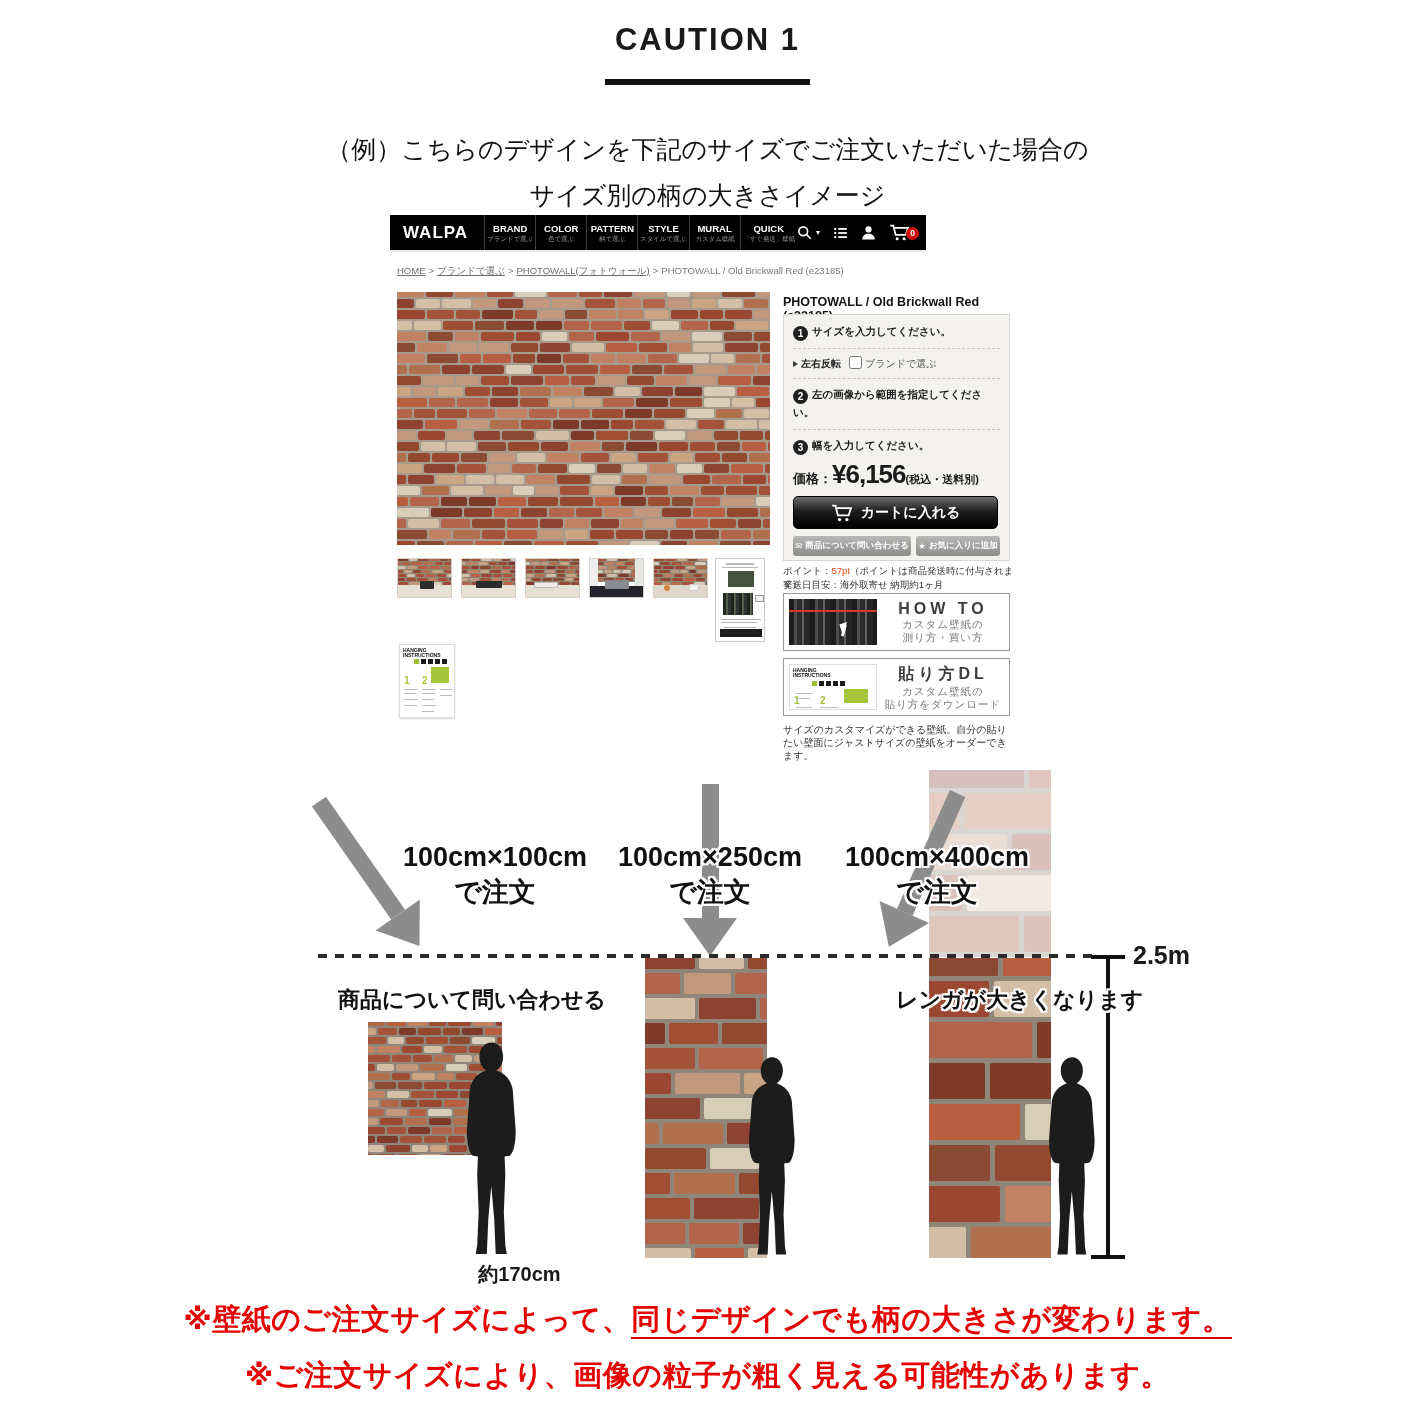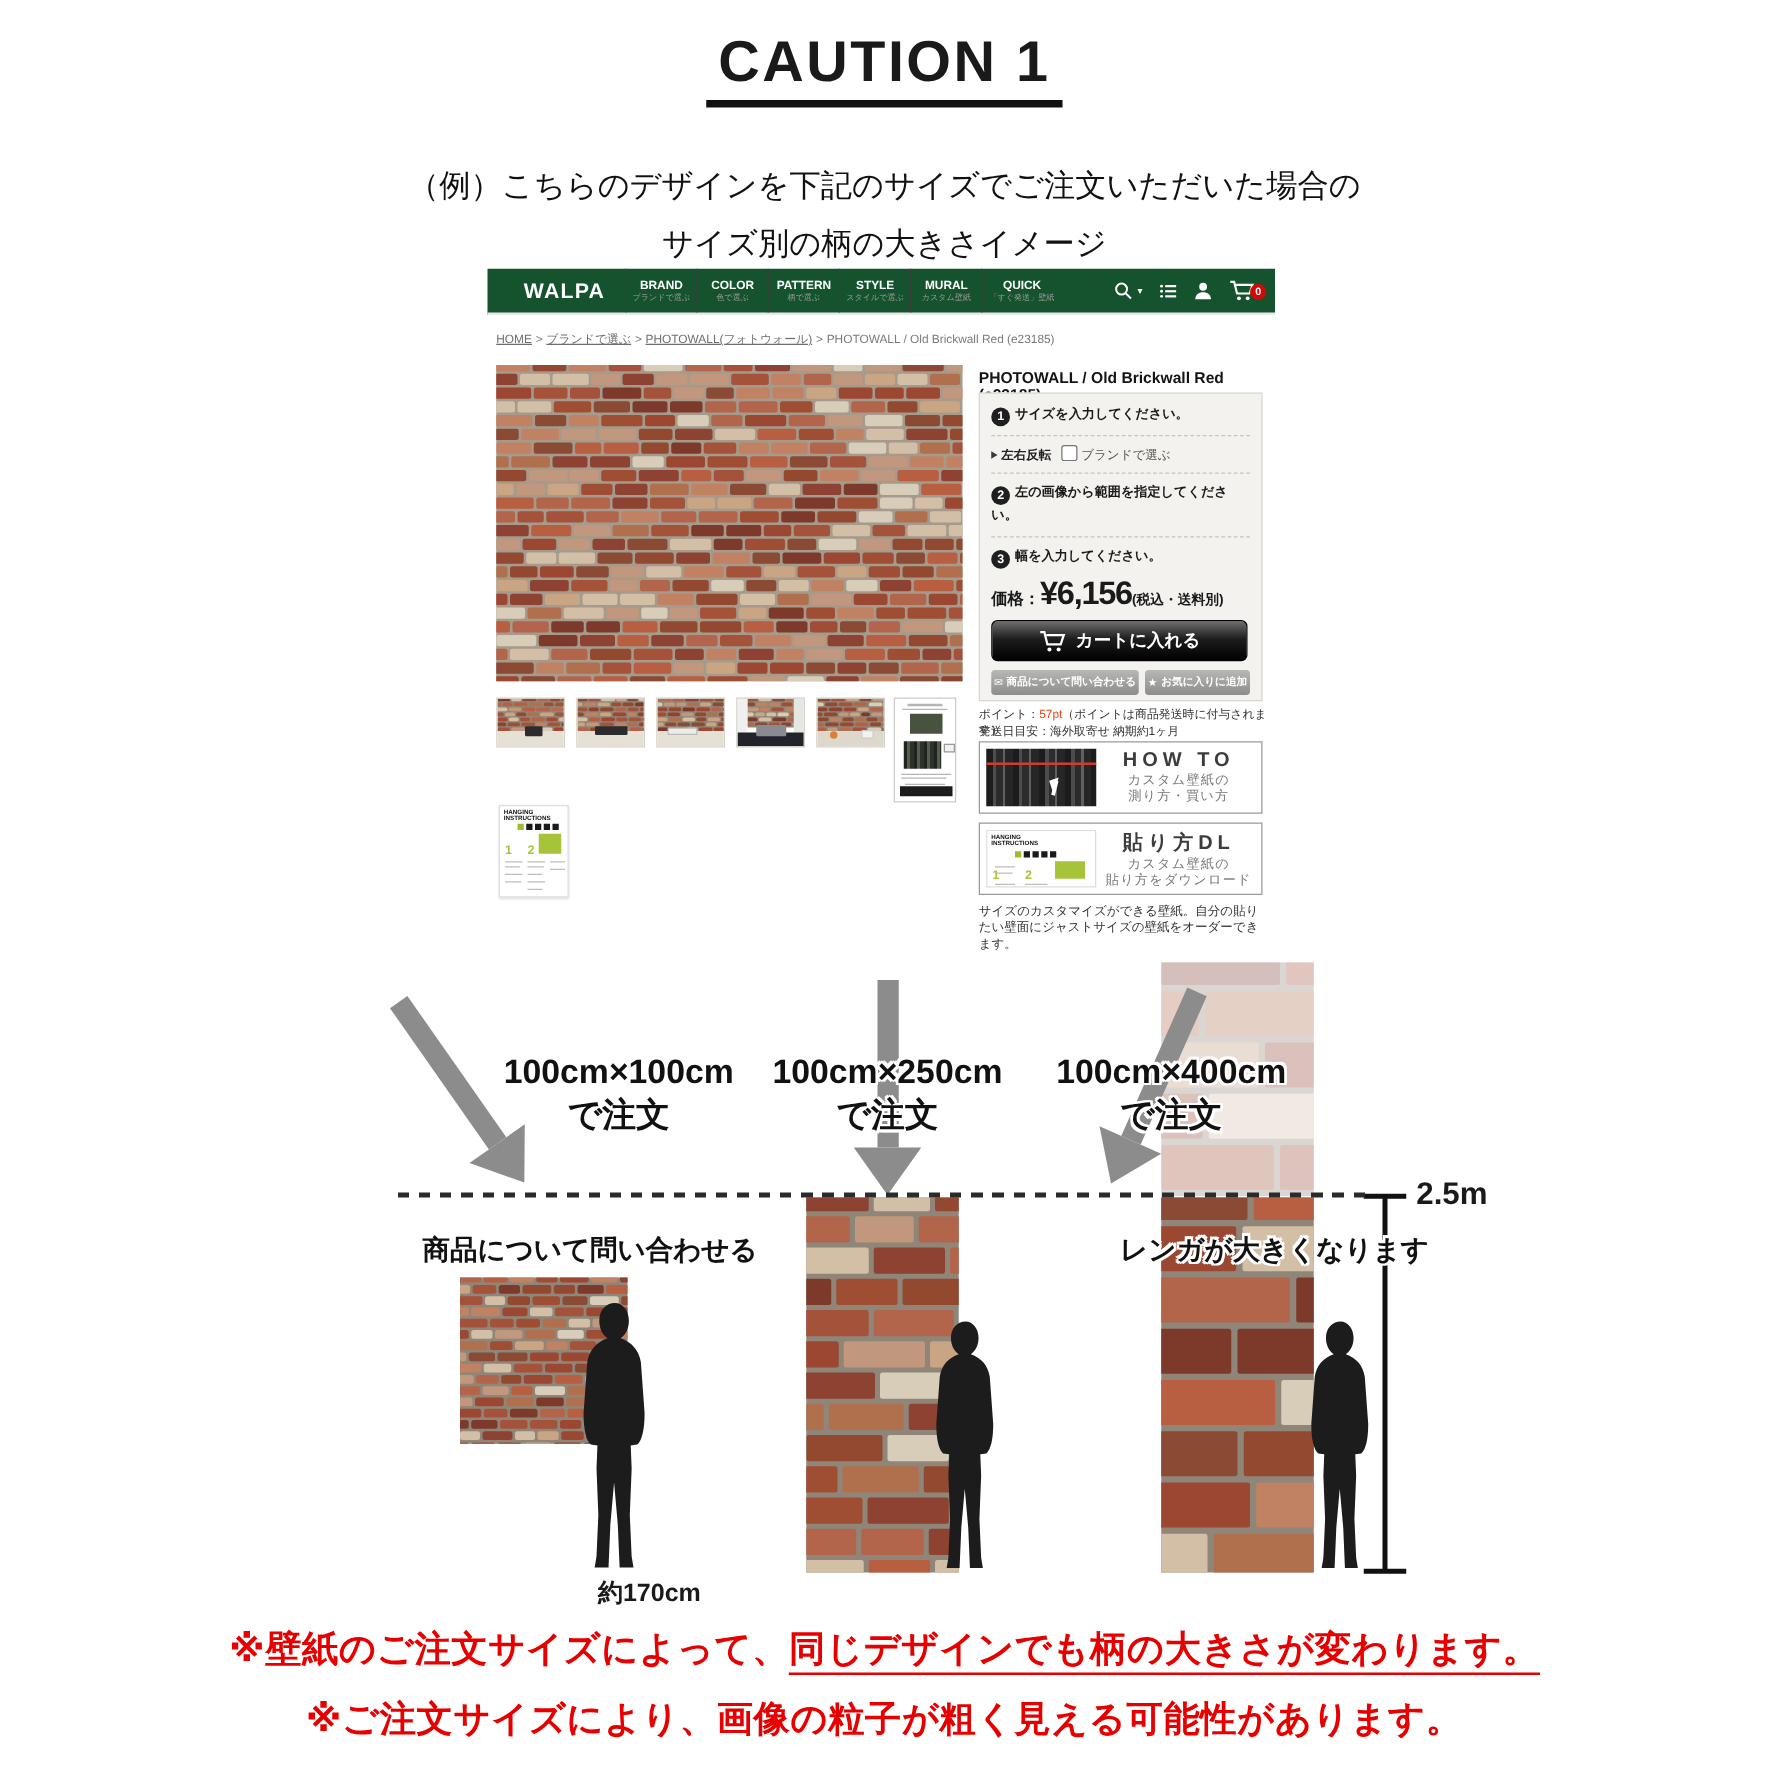--- a/index.html
+++ b/index.html
@@ -1,26 +1,26 @@
 <!DOCTYPE html>
 <html><head>
 <meta charset="utf-8">
 <style>
   * { margin:0; padding:0; box-sizing:border-box; }
   body { background:#fff; font-family:"Liberation Sans","DejaVu Sans",sans-serif; color:#1a1a1a; }
   #canvas { position:relative; width:1415px; height:1415px; margin:0 auto; background:#fff; overflow:hidden; }
 
   
   .caution-title { position:absolute; top:22px; left:0; width:100%; text-align:center; }
-  .caution-title span { display:inline-block; font-size:46px; font-weight:bold; letter-spacing:2px; border-bottom:6px solid #111; padding:0 10px 4px 10px; }
+  .caution-title span { display:inline-block; font-size:31px; font-weight:bold; letter-spacing:2px; border-bottom:6px solid #111; padding:0 10px 21px 10px; }
   .subtitle { position:absolute; top:126px; left:0; width:100%; text-align:center; font-size:25px; line-height:46px; color:#111; }
 
   
   .shot { position:absolute; left:390px; top:215px; width:630px; height:548px; background:#fff; }
-  .navbar { position:absolute; left:0; top:0; width:630px; height:37px; background:#14532d; display:flex; align-items:stretch; border-bottom:2px solid #e9e9e9;padding-left:16px; }
+  .navbar { position:absolute; left:0; top:0; width:536px; height:37px; background:#000000; display:flex; align-items:stretch; border-bottom:2px solid #e9e9e9; }
   .logo { color:#fff; font-weight:bold; font-size:17px; letter-spacing:1px; align-self:center; padding:0 16px 0 13px; }
   .nav-item { width:57px; text-align:center; display:flex; flex-direction:column; justify-content:center; border-left:1px solid #3c3c3c; cursor:pointer; }
   .nav-item:first-of-type { border-left:none; }
   .nav-item .en { color:#fff; font-weight:bold; font-size:9.5px; line-height:11px; }
   .nav-item .jp { color:#9a9a9a; font-size:7px; line-height:9px; transform:scale(.92); }
   .nav-item.wide { width:64px; }
   .nav-icons { margin-left:auto; display:flex; align-items:center; gap:13px; padding-right:16px; }
   .nav-icons svg { display:block; }
   .caret { color:#fff; font-size:8px; margin-left:-9px; }
   .cart-wrap { position:relative; }

